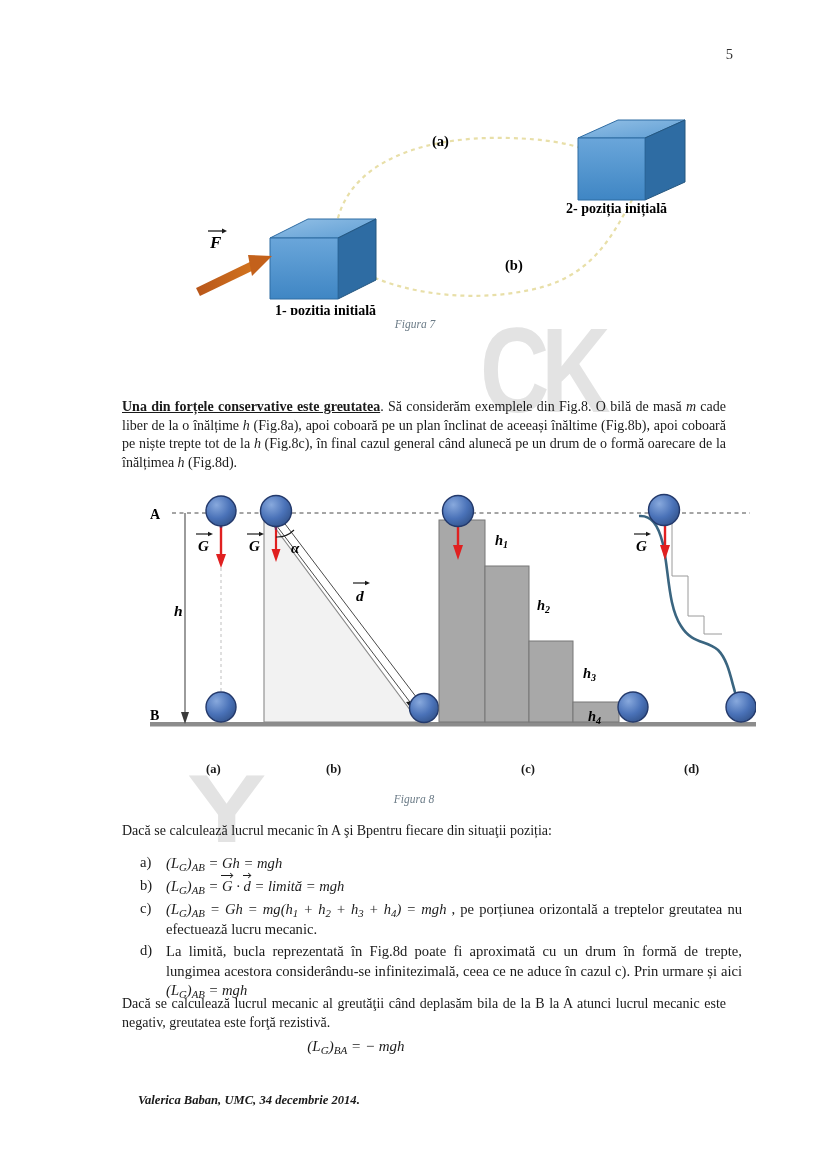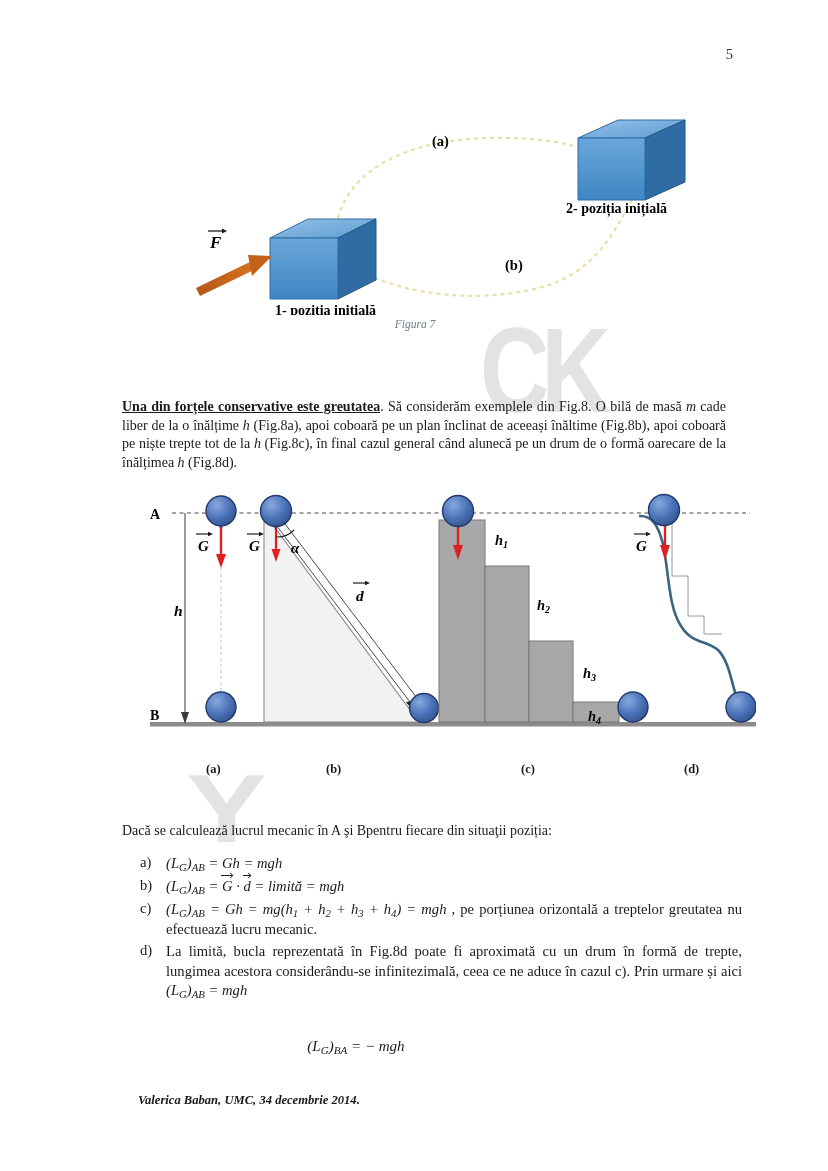--- a/index.html
+++ b/index.html
@@ -369,20 +369,21 @@
       </g>
     </svg>
   </div>
 
   <div class="fig8-subs">
     <span class="sub-a">(a)</span>
     <span class="sub-b">(b)</span>
     <span class="sub-c">(c)</span>
     <span class="sub-d">(d)</span>
   </div>
+  <div class="fig8-caption">Figura 8</div>
 
   <div class="para lead-line">Dacă se calculează lucrul mecanic în A şi Bpentru fiecare din situaţii poziția:</div>
 
   <div class="eqlist">
 
     <div class="eqrow">
       <div class="eqmark">a)</div>
       <div class="eqbody">
         <span class="math">(<i>L</i><span class="mathsub">G</span>)<span class="mathsub">AB</span> = <i>Gh</i> = <i>mgh</i></span>
       </div>
@@ -407,20 +408,21 @@
     </div>
 
     <div class="eqrow">
       <div class="eqmark">d)</div>
       <div class="eqbody">
         <span>La limită, bucla reprezentată în Fig.8d poate fi aproximată cu un drum în formă de trepte, lungimea acestora considerându-se infinitezimală, ceea ce ne aduce în cazul c). Prin urmare și aici </span><span class="math">(<i>L</i><span class="mathsub">G</span>)<span class="mathsub">AB</span> = <i>mgh</i></span>
       </div>
     </div>
   </div>
 
+  <div class="para para-neg">Dacă se calculează lucrul mecanic al greutăţii când deplasăm bila de la B la A atunci lucrul mecanic este negativ, greutatea este forţă rezistivă.</div>
 
   <div class="final-eq">
     <span class="math">(<i>L</i><span class="mathsub">G</span>)<span class="mathsub">BA</span> = − <i>mgh</i></span>
   </div>
 
   <div class="footer">Valerica Baban, UMC, 34 decembrie 2014.</div>
 
 </div>
 
 </body></html>

